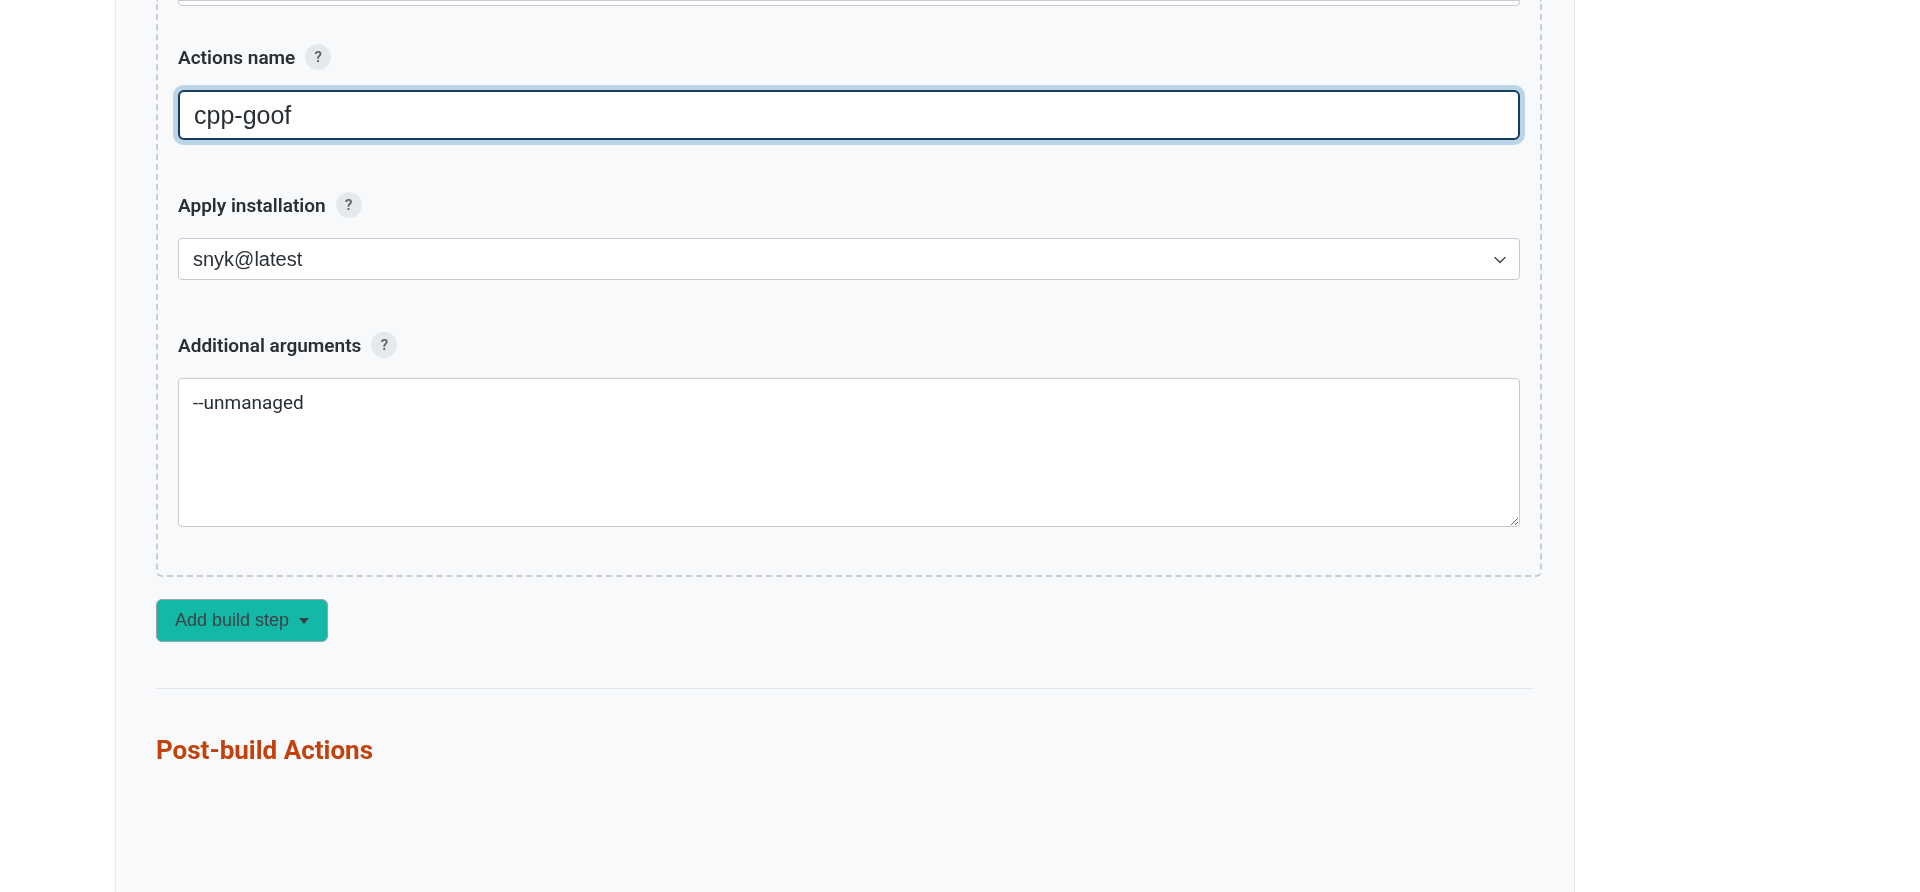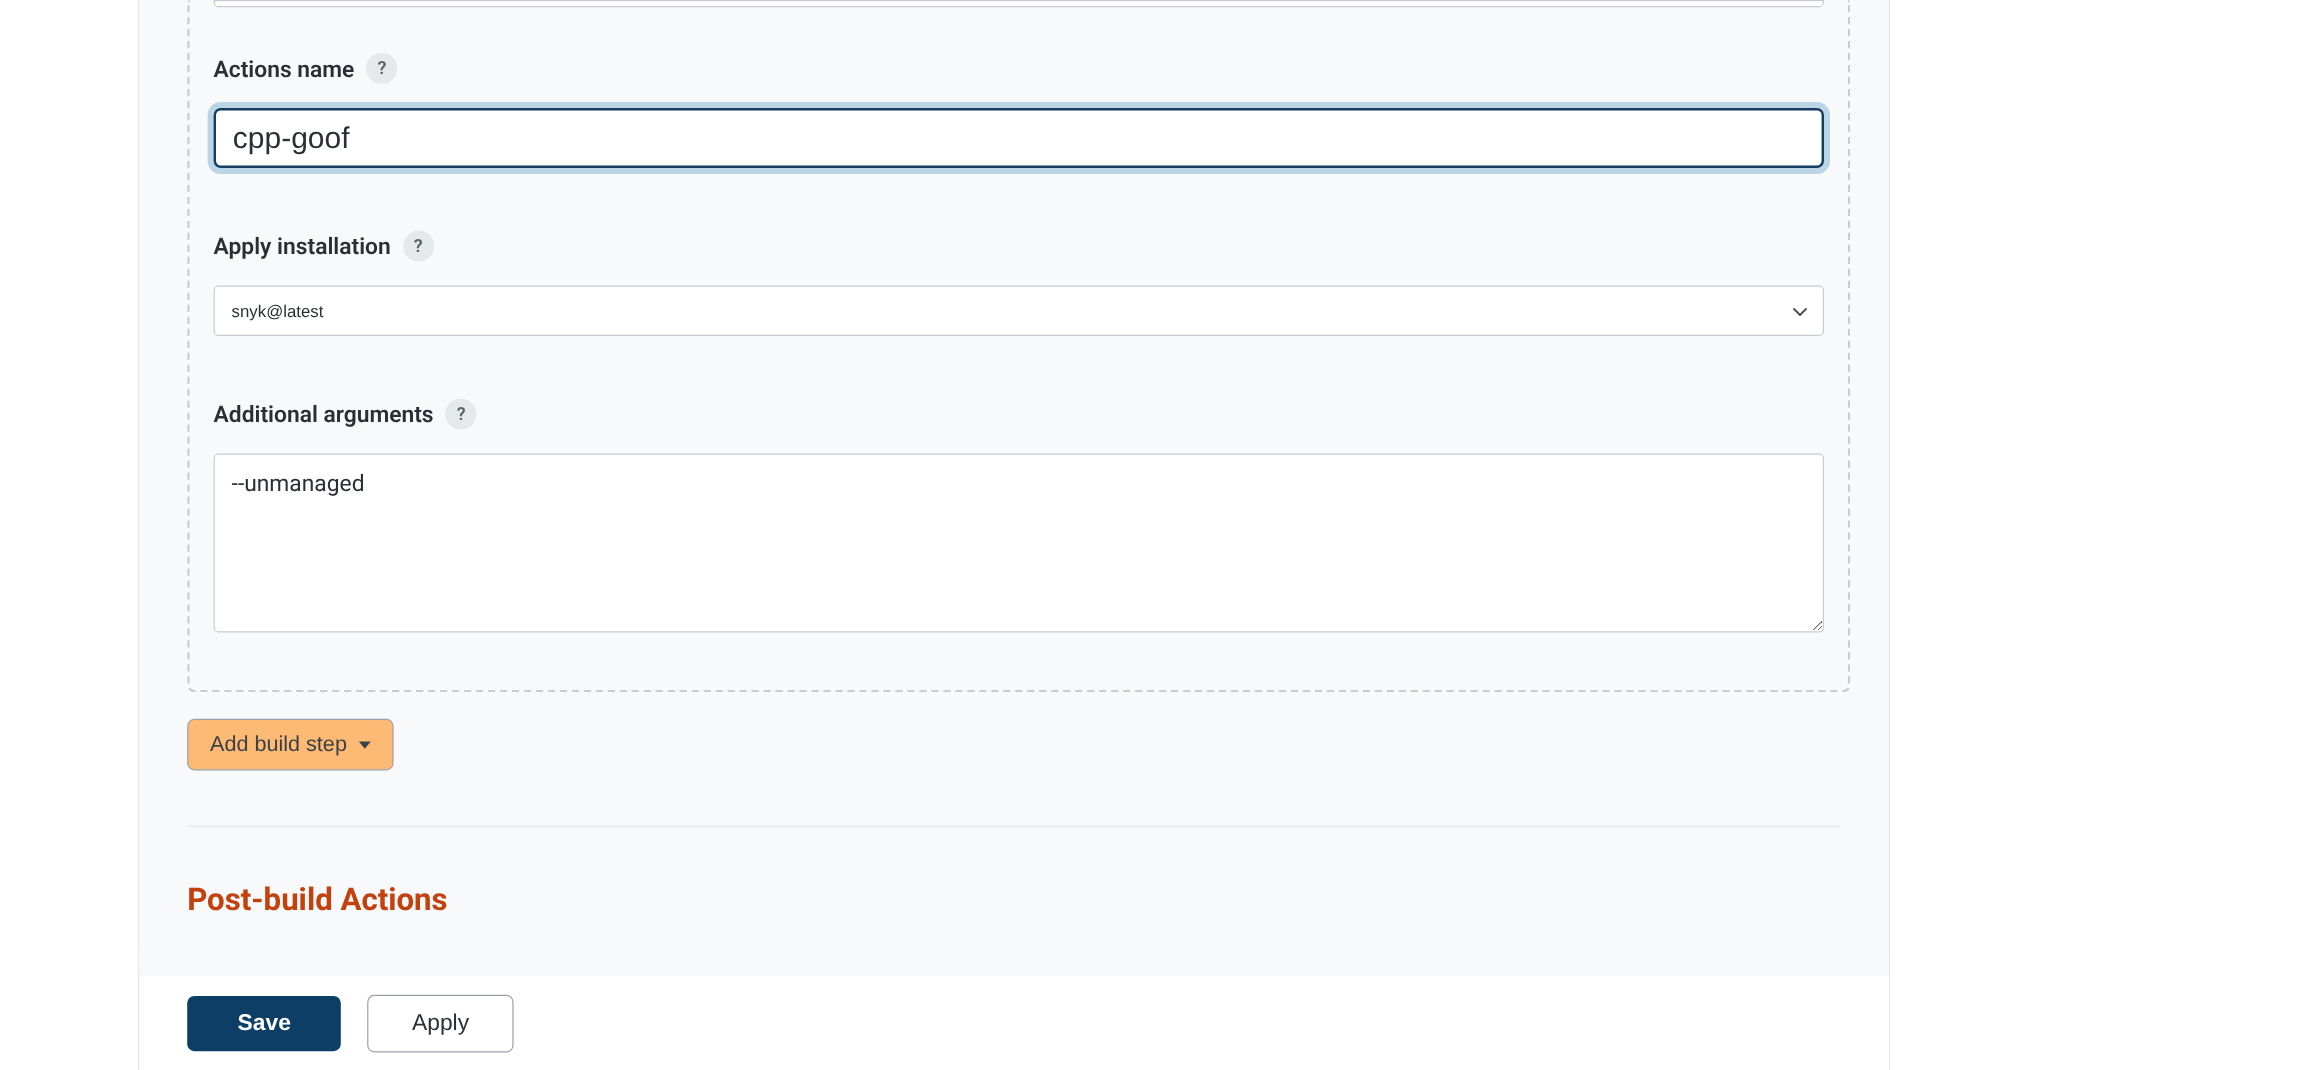--- a/index.html
+++ b/index.html
@@ -92,21 +92,21 @@
       box-shadow: 0 0 0 5px #bcd5e6;
     }
     .select-wrap {
       position: relative;
       width: 100%;
     }
     .select-input {
       width: 100%;
       height: 42px;
       padding: 0 14px;
-      font-size: 14px;
+      font-size: 20px;
       color: #2a2f36;
       background: #fff;
       border: 1px solid #c7cbd1;
       border-radius: 4px;
       appearance: none;
       -webkit-appearance: none;
       outline: none;
       cursor: pointer;
     }
     .select-chevron {
@@ -131,21 +131,21 @@
       font-family: inherit;
     }
     .add-step-row {
       margin: 22px 0 0 40px;
     }
     .add-step-btn {
       display: inline-flex;
       align-items: center;
       gap: 10px;
       padding: 10px 18px;
-      background: #fdba74;
+      background: #14b8a6;
       border: 1px solid #9aa1aa;
       border-radius: 6px;
       font-size: 18px;
       font-weight: 500;
       color: #3c4148;
       cursor: pointer;
     }
     .caret-down {
       width: 0;
       height: 0;
@@ -264,19 +264,15 @@
       <button class="add-step-btn">
         <span>Add build step</span>
         <span class="caret-down"></span>
       </button>
     </div>
 
     <div class="divider"></div>
 
     <h2 class="section-heading">Post-build Actions</h2>
 
-    <div class="footer-bar">
-      <button class="btn-primary">Save</button>
-      <button class="btn-secondary">Apply</button>
-    </div>
 
   </div>
 </div>
 
 </body></html>

